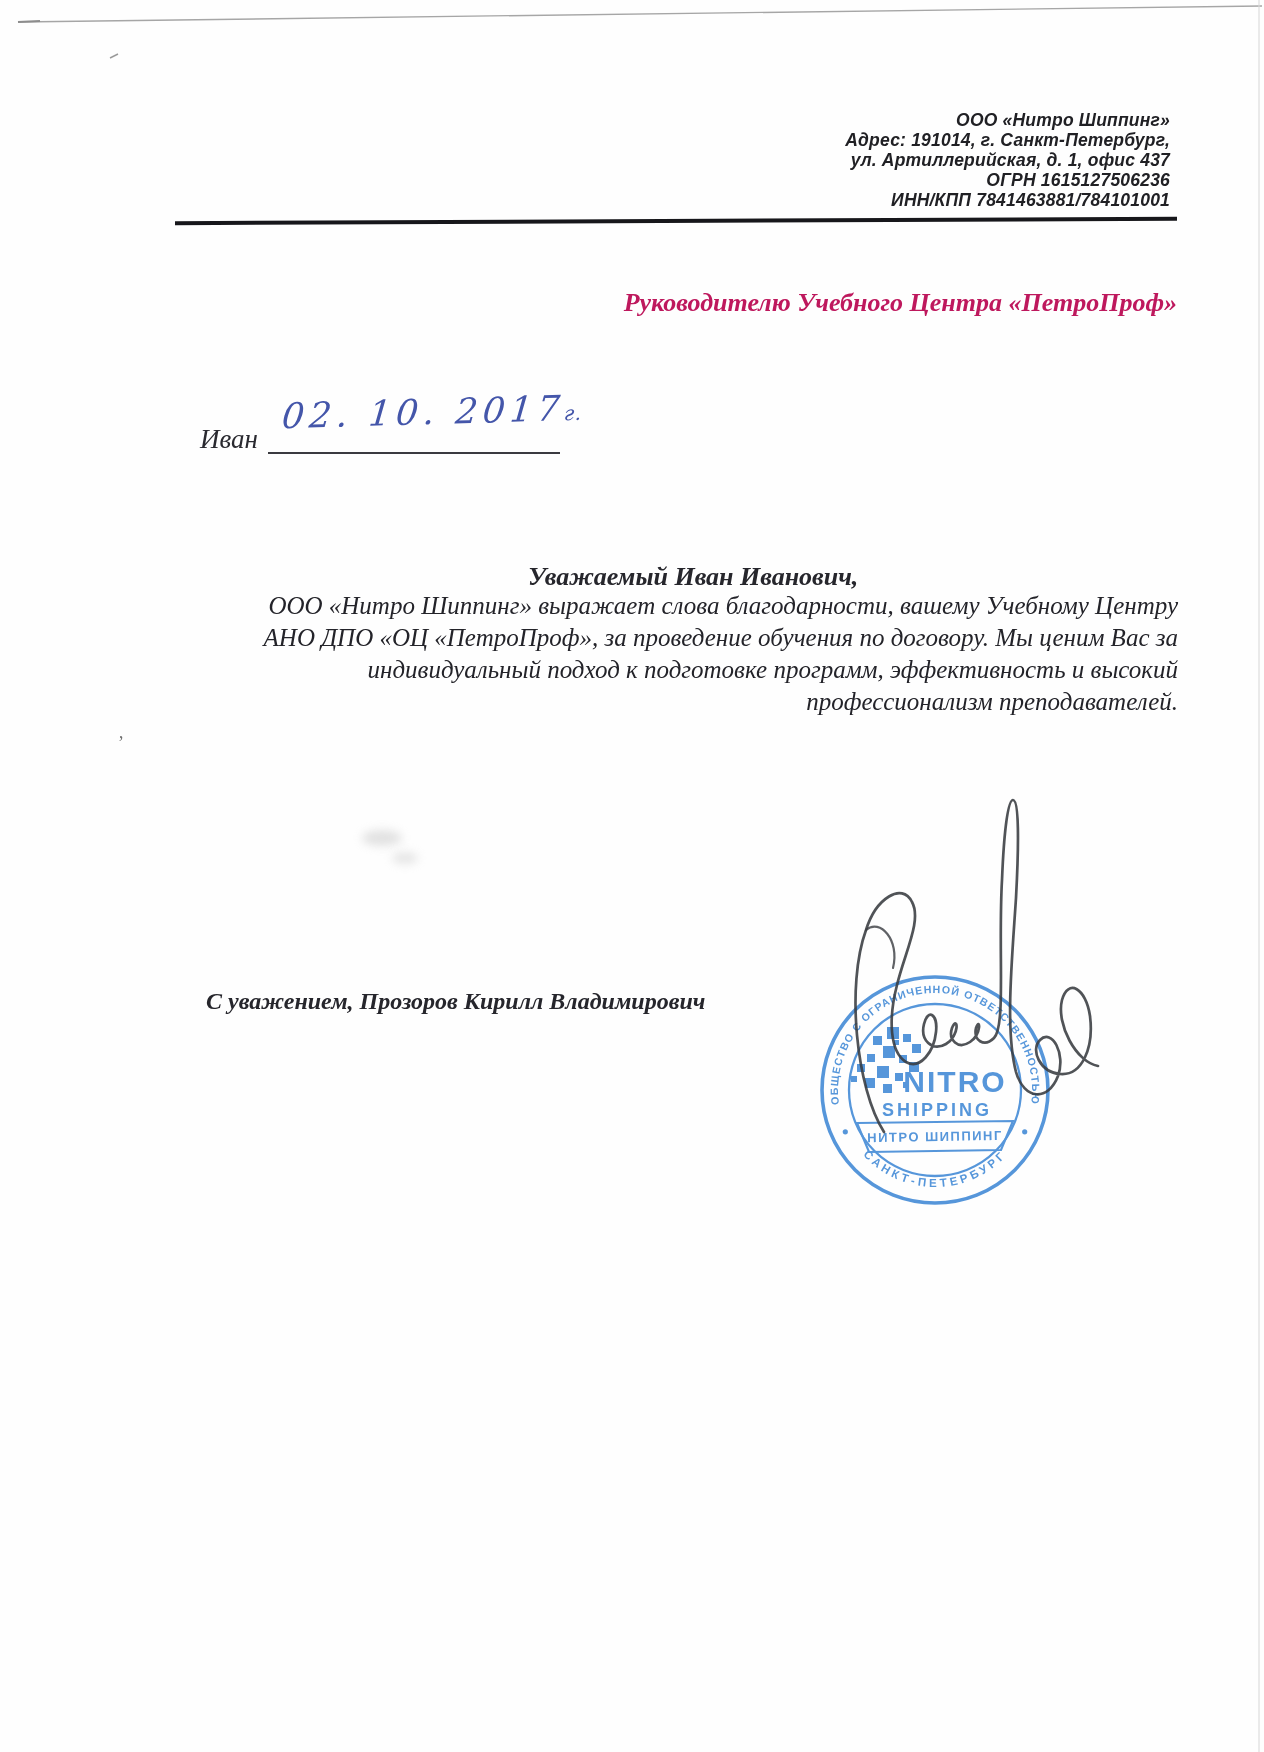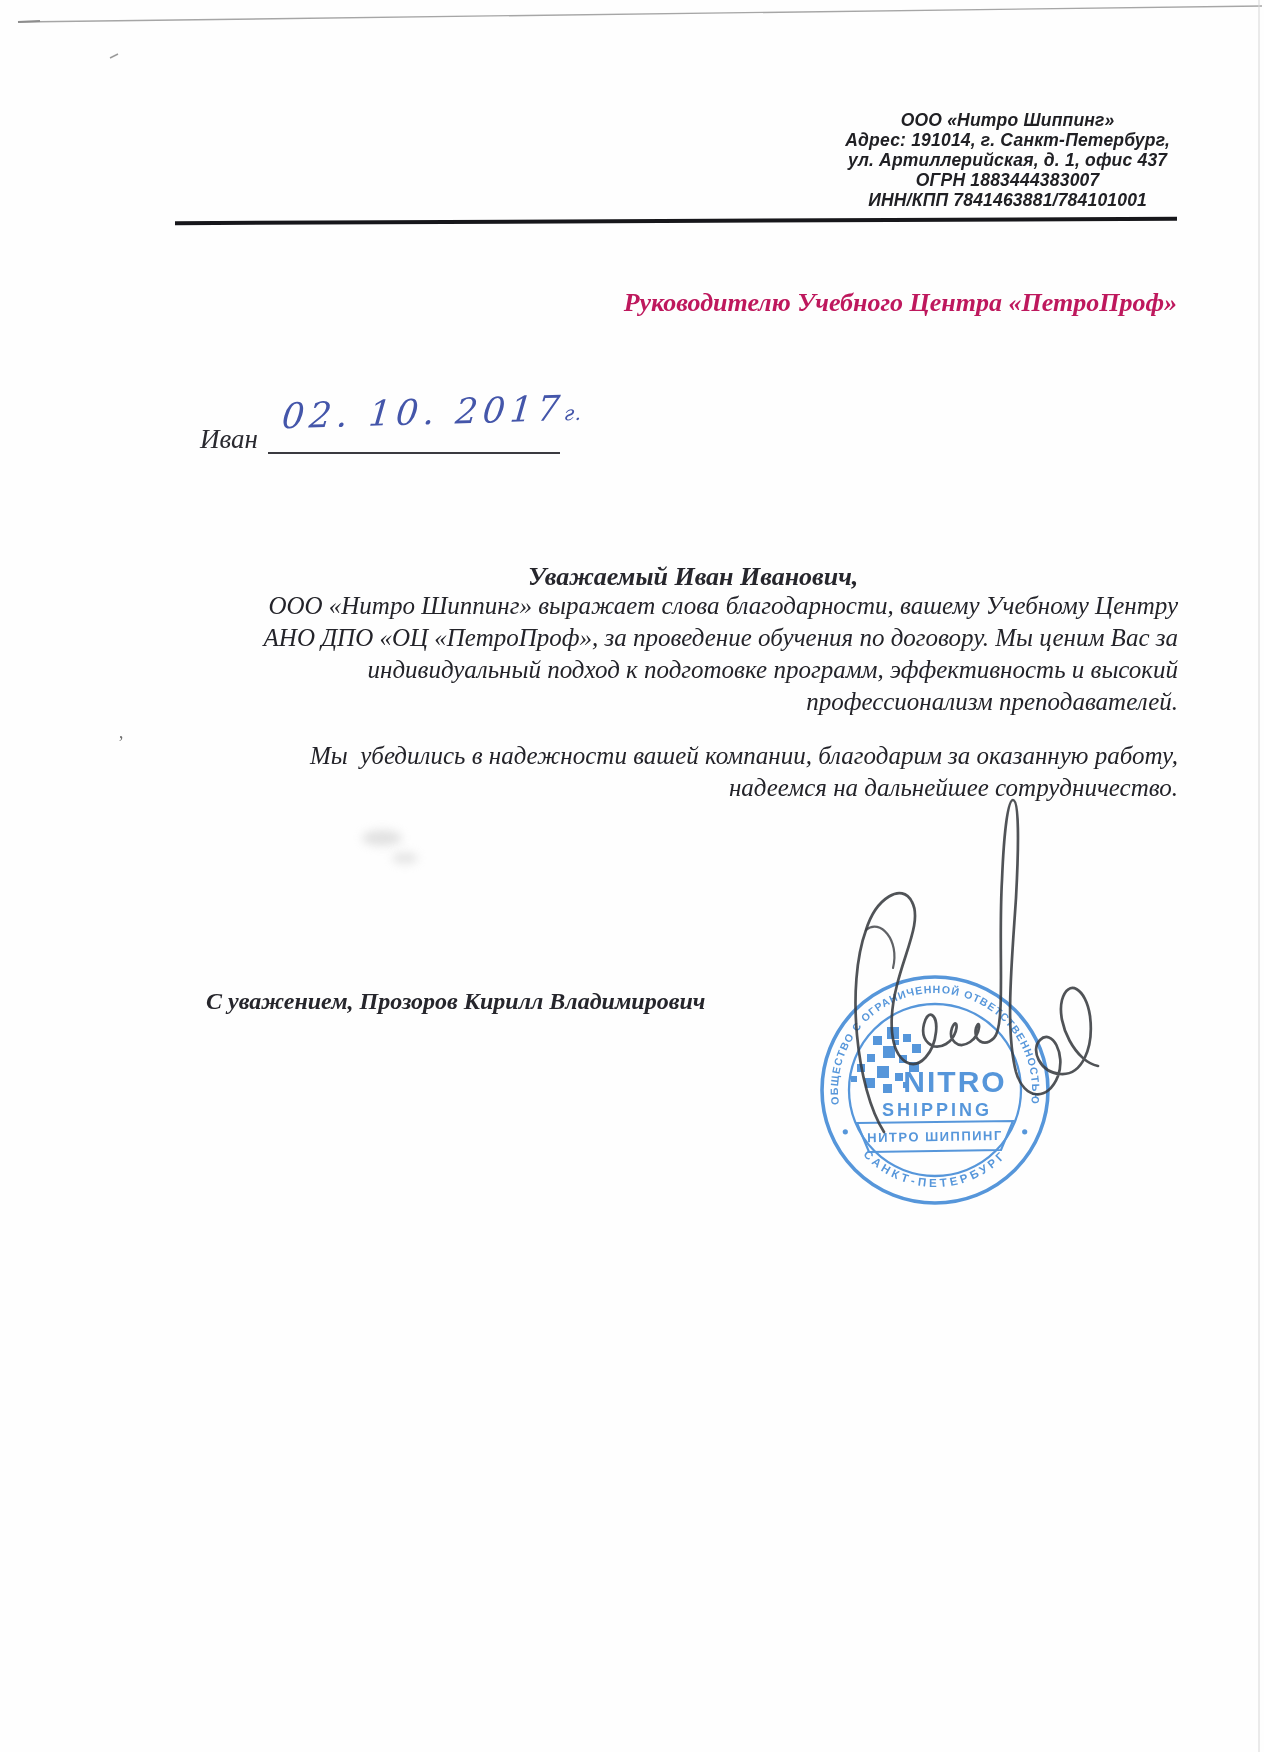--- a/index.html
+++ b/index.html
@@ -15,21 +15,21 @@
   
   .scan-overlay{position:absolute;left:0;top:0;width:1264px;height:1752px;pointer-events:none;}
   .edge-shadow{position:absolute;top:0;right:4px;width:2px;height:1752px;background:#d9d9d9;opacity:.55;}
   .smudge{position:absolute;background:#bfbfbf;border-radius:50%;filter:blur(5px);opacity:.45;}
   .smudge.s1{left:362px;top:830px;width:40px;height:16px;}
   .smudge.s2{left:392px;top:852px;width:26px;height:12px;opacity:.4;}
   .stray-mark{position:absolute;left:118px;top:733px;font:18px "Liberation Serif",serif;color:#6e6e6e;}
   
   .header-block{
     position:absolute;top:110px;right:94px;
-    text-align:center;
+    text-align:right;
     font-family:"Liberation Sans",sans-serif;
     font-style:italic;font-weight:bold;
     font-size:17.5px;line-height:20px;
     color:#202024;
     letter-spacing:.2px;
   }
   .separator-line{
     position:absolute;left:175px;top:219px;width:1002px;height:4px;
     background:#17171b;transform:rotate(-.25deg);
   }
@@ -89,21 +89,21 @@
     <div class="edge-shadow"></div>
     <div class="smudge s1"></div>
     <div class="smudge s2"></div>
     <div class="stray-mark">’</div>
   </div>
 
   <div class="header-block">
     <div>ООО «Нитро Шиппинг»</div>
     <div>Адрес: 191014, г. Санкт-Петербург,</div>
     <div>ул. Артиллерийская, д. 1, офис 437</div>
-    <div>ОГРН 1883444383007</div>
+    <div>ОГРН 1615127506236</div>
     <div>ИНН/КПП 7841463881/784101001</div>
   </div>
   <div class="separator-line"></div>
 
   <div class="addressee">Руководителю Учебного Центра «ПетроПроф»</div>
 
   <div class="date-row">
     <span class="date-label">Иван</span>
     <div class="date-underline"></div>
     <span class="date-hand"><span>02. 10. 2017</span><span class="suffix">г.</span></span>
@@ -111,24 +111,20 @@
 
   <div class="salutation">Уважаемый Иван Иванович,</div>
 
   <div class="paragraph para1">
     <div class="pline">ООО «Нитро Шиппинг» выражает слова благодарности, вашему Учебному Центру</div>
     <div class="pline">АНО ДПО «ОЦ «ПетроПроф», за проведение обучения по договору. Мы ценим Вас за</div>
     <div class="pline">индивидуальный подход к подготовке программ, эффективность и высокий</div>
     <div class="pline">профессионализм преподавателей.</div>
   </div>
 
-  <div class="paragraph para2">
-    <div class="pline">Мы  убедились в надежности вашей компании, благодарим за оказанную работу,</div>
-    <div class="pline">надеемся на дальнейшее сотрудничество.</div>
-  </div>
 
   <div class="sign-line">С уважением, Прозоров Кирилл Владимирович</div>
 
   <div class="stamp-wrap">
     <svg viewBox="0 0 240 240" width="240" height="240" xmlns="http://www.w3.org/2000/svg" xmlns:xlink="http://www.w3.org/1999/xlink">
       <g fill="none" stroke="#4a8fd8">
         <circle cx="120" cy="120" r="113" stroke-width="3.6"></circle>
         <circle cx="120" cy="120" r="86" stroke-width="2.3"></circle>
       </g>
       <defs>

